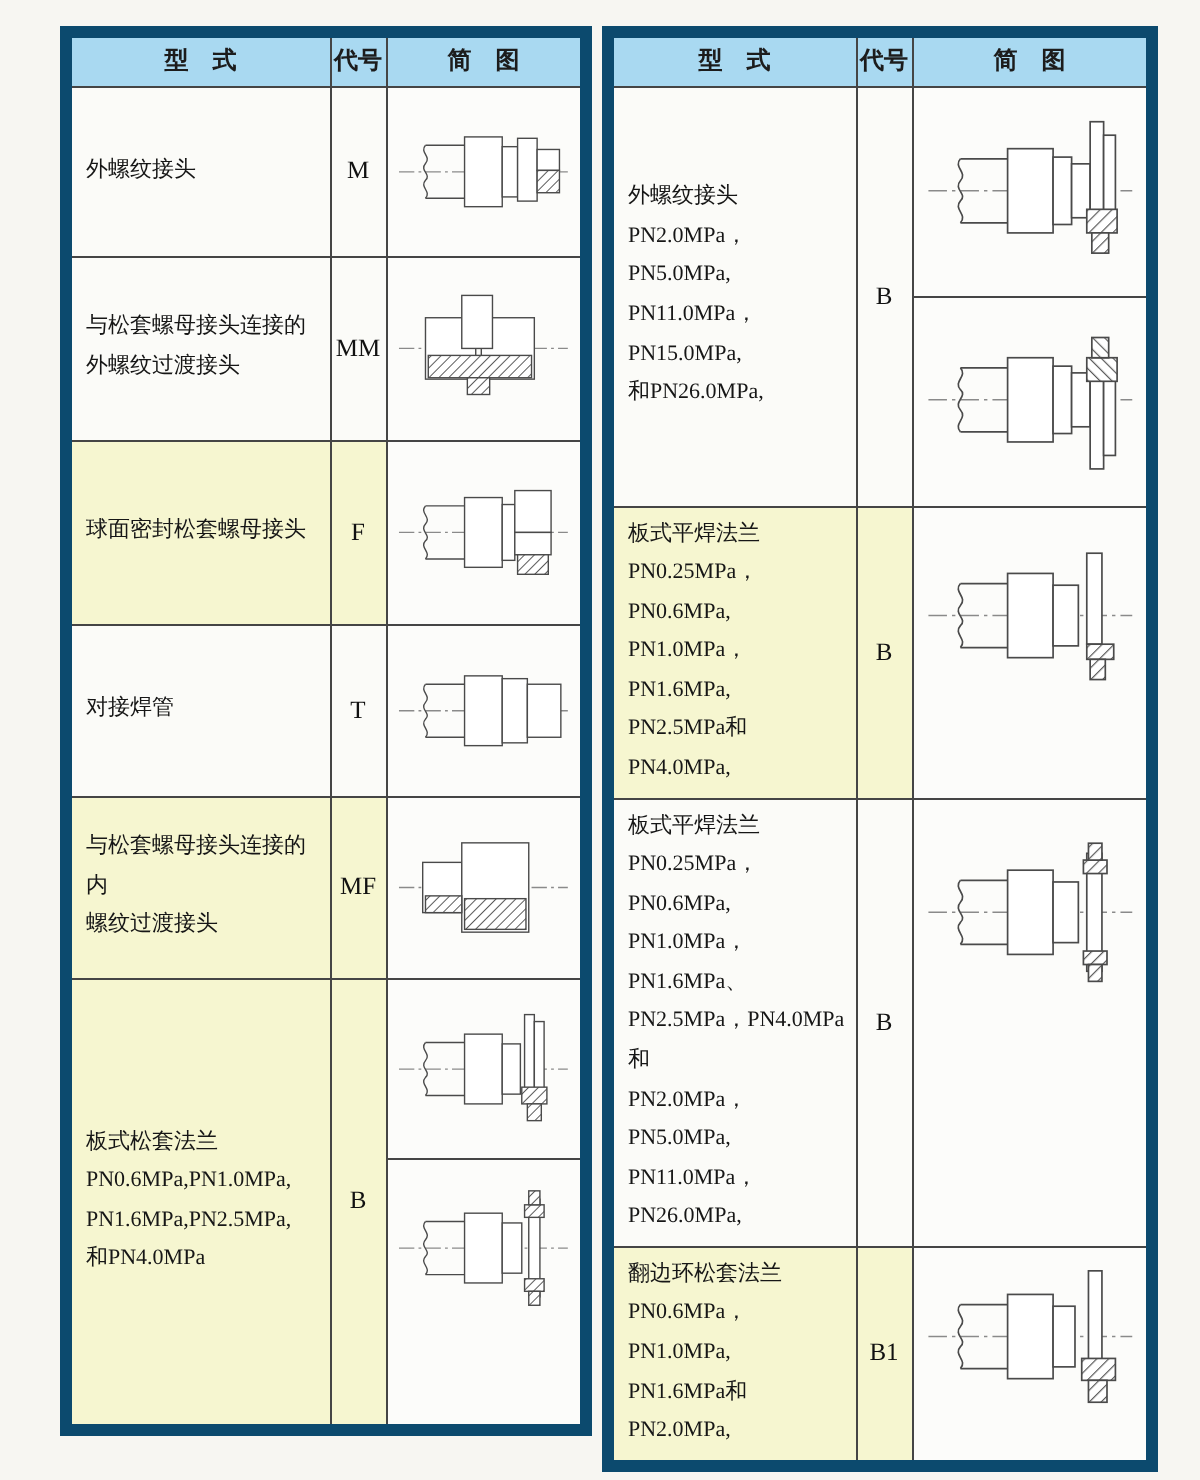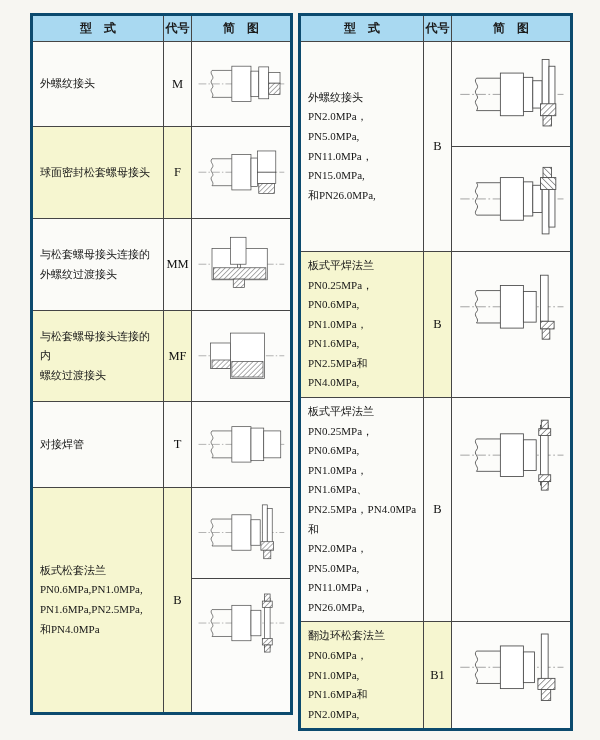--- a/index.html
+++ b/index.html
@@ -16,21 +16,21 @@
     letter-spacing: 0.3px;
     color: #0e0e0e;
     margin-bottom: 11px;
     white-space: nowrap;
   }
   .tables { display: flex; gap: 5px; align-items: flex-start; }
   table.tbl {
     border-collapse: collapse;
     table-layout: fixed;
     background: #f0abfc;
-    border: 3px solid #0c4a6e;
+    border: 6px solid #0c4a6e;
   }
   table.tbl td, table.tbl th { border: 1px solid #454545; overflow: hidden; }
   th.hdr {
     background: #a9d9f1;
     height: 27px;
     font-size: 12px;
     font-weight: bold;
     text-align: center;
     color: #1c1c1c;
   }
@@ -104,99 +104,99 @@
                     <rect x="79" y="27" width="11" height="36" fill="#fff" stroke="#4a4a4a" stroke-width="1"></rect>
                     <rect x="90" y="21" width="14" height="45" fill="#fff" stroke="#4a4a4a" stroke-width="1"></rect>
                     <rect x="104" y="29" width="16" height="15" fill="#fff" stroke="#4a4a4a" stroke-width="1"></rect>
                     <rect x="104" y="44" width="16" height="16" fill="url(#hatch)" stroke="#4a4a4a" stroke-width="1"></rect>
                   </svg>
                 </div>
               </div>
     </td>
   </tr>
           <tr style="height: 92px;">
-    <td class="type-cell hl">
-      <div class="type-text">球面密封松套螺母接头</div>
-    </td>
-    <td class="code-cell hl">F</td>
-    <td class="diag-cell">
-      <div class="diag-stack">
-                <div class="diag" style="height: 91px;">
-                  <svg viewBox="0 0 130 90" preserveAspectRatio="xMidYMid meet">
-                    <path d="M5,45 H126" stroke="#8a8a8a" stroke-width="0.9" fill="none" stroke-dasharray="11 3 2 3"></path>
-                    <path d="M24,26 c-4.5,5 4.5,8 0,13 c-4.5,5 4.5,8 0,12 c-4.5,5 4.5,8 0,13" fill="none" stroke="#4a4a4a"></path>
-                    <line x1="24" y1="26" x2="52" y2="26" stroke="#4a4a4a"></line>
-                    <line x1="24" y1="64" x2="52" y2="64" stroke="#4a4a4a"></line>
-                    <rect x="52" y="20" width="27" height="50" fill="#fff" stroke="#4a4a4a" stroke-width="1"></rect>
-                    <rect x="79" y="25" width="9" height="40" fill="#fff" stroke="#4a4a4a" stroke-width="1"></rect>
-                    <rect x="88" y="15" width="26" height="30" fill="#fff" stroke="#4a4a4a" stroke-width="1"></rect>
-                    <rect x="88" y="45" width="26" height="16" fill="#fff" stroke="#4a4a4a" stroke-width="1"></rect>
-                    <rect x="90" y="61" width="22" height="14" fill="url(#hatch)" stroke="#4a4a4a" stroke-width="1"></rect>
-                  </svg>
-                </div>
-              </div>
-    </td>
-  </tr>
-          <tr style="height: 92px;">
     <td class="type-cell">
       <div class="type-text">与松套螺母接头连接的
 外螺纹过渡接头</div>
     </td>
     <td class="code-cell">MM</td>
     <td class="diag-cell">
       <div class="diag-stack">
                 <div class="diag" style="height: 91px;">
                   <svg viewBox="0 0 130 90" preserveAspectRatio="xMidYMid meet">
                     <path d="M5,45 H126" stroke="#8a8a8a" stroke-width="0.9" fill="none" stroke-dasharray="11 3 2 3"></path>
                     <rect x="24" y="23" width="36" height="44" fill="#fff" stroke="#4a4a4a" stroke-width="1"></rect>
                     <rect x="64" y="23" width="38" height="44" fill="#fff" stroke="#4a4a4a" stroke-width="1"></rect>
                     <rect x="26" y="50" width="74" height="16" fill="url(#hatch)" stroke="#4a4a4a" stroke-width="1"></rect>
                     <rect x="54" y="66" width="16" height="12" fill="url(#hatch)" stroke="#4a4a4a" stroke-width="1"></rect>
                     <rect x="50" y="7" width="22" height="38" fill="#fff" stroke="#4a4a4a" stroke-width="1"></rect>
                   </svg>
                 </div>
               </div>
     </td>
   </tr>
+          <tr style="height: 92px;">
+    <td class="type-cell hl">
+      <div class="type-text">球面密封松套螺母接头</div>
+    </td>
+    <td class="code-cell hl">F</td>
+    <td class="diag-cell">
+      <div class="diag-stack">
+                <div class="diag" style="height: 91px;">
+                  <svg viewBox="0 0 130 90" preserveAspectRatio="xMidYMid meet">
+                    <path d="M5,45 H126" stroke="#8a8a8a" stroke-width="0.9" fill="none" stroke-dasharray="11 3 2 3"></path>
+                    <path d="M24,26 c-4.5,5 4.5,8 0,13 c-4.5,5 4.5,8 0,12 c-4.5,5 4.5,8 0,13" fill="none" stroke="#4a4a4a"></path>
+                    <line x1="24" y1="26" x2="52" y2="26" stroke="#4a4a4a"></line>
+                    <line x1="24" y1="64" x2="52" y2="64" stroke="#4a4a4a"></line>
+                    <rect x="52" y="20" width="27" height="50" fill="#fff" stroke="#4a4a4a" stroke-width="1"></rect>
+                    <rect x="79" y="25" width="9" height="40" fill="#fff" stroke="#4a4a4a" stroke-width="1"></rect>
+                    <rect x="88" y="15" width="26" height="30" fill="#fff" stroke="#4a4a4a" stroke-width="1"></rect>
+                    <rect x="88" y="45" width="26" height="16" fill="#fff" stroke="#4a4a4a" stroke-width="1"></rect>
+                    <rect x="90" y="61" width="22" height="14" fill="url(#hatch)" stroke="#4a4a4a" stroke-width="1"></rect>
+                  </svg>
+                </div>
+              </div>
+    </td>
+  </tr>
+          <tr style="height: 86px;">
+    <td class="type-cell">
+      <div class="type-text">对接焊管</div>
+    </td>
+    <td class="code-cell">T</td>
+    <td class="diag-cell">
+      <div class="diag-stack">
+                <div class="diag" style="height: 85px;">
+                  <svg viewBox="0 0 130 90" preserveAspectRatio="xMidYMid meet">
+                    <path d="M5,45 H126" stroke="#8a8a8a" stroke-width="0.9" fill="none" stroke-dasharray="11 3 2 3"></path>
+                    <path d="M24,26 c-4.5,5 4.5,8 0,13 c-4.5,5 4.5,8 0,12 c-4.5,5 4.5,8 0,13" fill="none" stroke="#4a4a4a"></path>
+                    <line x1="24" y1="26" x2="52" y2="26" stroke="#4a4a4a"></line>
+                    <line x1="24" y1="64" x2="52" y2="64" stroke="#4a4a4a"></line>
+                    <rect x="52" y="20" width="27" height="50" fill="#fff" stroke="#4a4a4a" stroke-width="1"></rect>
+                    <rect x="79" y="22" width="18" height="46" fill="#fff" stroke="#4a4a4a" stroke-width="1"></rect>
+                    <rect x="97" y="26" width="24" height="38" fill="#fff" stroke="#4a4a4a" stroke-width="1"></rect>
+                  </svg>
+                </div>
+              </div>
+    </td>
+  </tr>
           <tr style="height: 91px;">
     <td class="type-cell hl">
       <div class="type-text">与松套螺母接头连接的内
 螺纹过渡接头</div>
     </td>
     <td class="code-cell hl">MF</td>
     <td class="diag-cell">
       <div class="diag-stack">
                 <div class="diag" style="height: 90px;">
                   <svg viewBox="0 0 130 90" preserveAspectRatio="xMidYMid meet">
                     <path d="M5,45 H126" stroke="#8a8a8a" stroke-width="0.9" fill="none" stroke-dasharray="11 3 2 3"></path>
                     <rect x="22" y="27" width="28" height="36" fill="#fff" stroke="#4a4a4a" stroke-width="1"></rect>
                     <rect x="50" y="13" width="48" height="64" fill="#fff" stroke="#4a4a4a" stroke-width="1"></rect>
                     <rect x="52" y="53" width="44" height="22" fill="url(#hatch)" stroke="#4a4a4a" stroke-width="1"></rect>
                     <rect x="24" y="51" width="26" height="12" fill="url(#hatch)" stroke="#4a4a4a" stroke-width="1"></rect>
-                  </svg>
-                </div>
-              </div>
-    </td>
-  </tr>
-          <tr style="height: 86px;">
-    <td class="type-cell">
-      <div class="type-text">对接焊管</div>
-    </td>
-    <td class="code-cell">T</td>
-    <td class="diag-cell">
-      <div class="diag-stack">
-                <div class="diag" style="height: 85px;">
-                  <svg viewBox="0 0 130 90" preserveAspectRatio="xMidYMid meet">
-                    <path d="M5,45 H126" stroke="#8a8a8a" stroke-width="0.9" fill="none" stroke-dasharray="11 3 2 3"></path>
-                    <path d="M24,26 c-4.5,5 4.5,8 0,13 c-4.5,5 4.5,8 0,12 c-4.5,5 4.5,8 0,13" fill="none" stroke="#4a4a4a"></path>
-                    <line x1="24" y1="26" x2="52" y2="26" stroke="#4a4a4a"></line>
-                    <line x1="24" y1="64" x2="52" y2="64" stroke="#4a4a4a"></line>
-                    <rect x="52" y="20" width="27" height="50" fill="#fff" stroke="#4a4a4a" stroke-width="1"></rect>
-                    <rect x="79" y="22" width="18" height="46" fill="#fff" stroke="#4a4a4a" stroke-width="1"></rect>
-                    <rect x="97" y="26" width="24" height="38" fill="#fff" stroke="#4a4a4a" stroke-width="1"></rect>
                   </svg>
                 </div>
               </div>
     </td>
   </tr>
           <tr style="height: 226px;">
     <td class="type-cell hl">
       <div class="type-text">板式松套法兰
 PN0.6MPa,PN1.0MPa,
 PN1.6MPa,PN2.5MPa,

